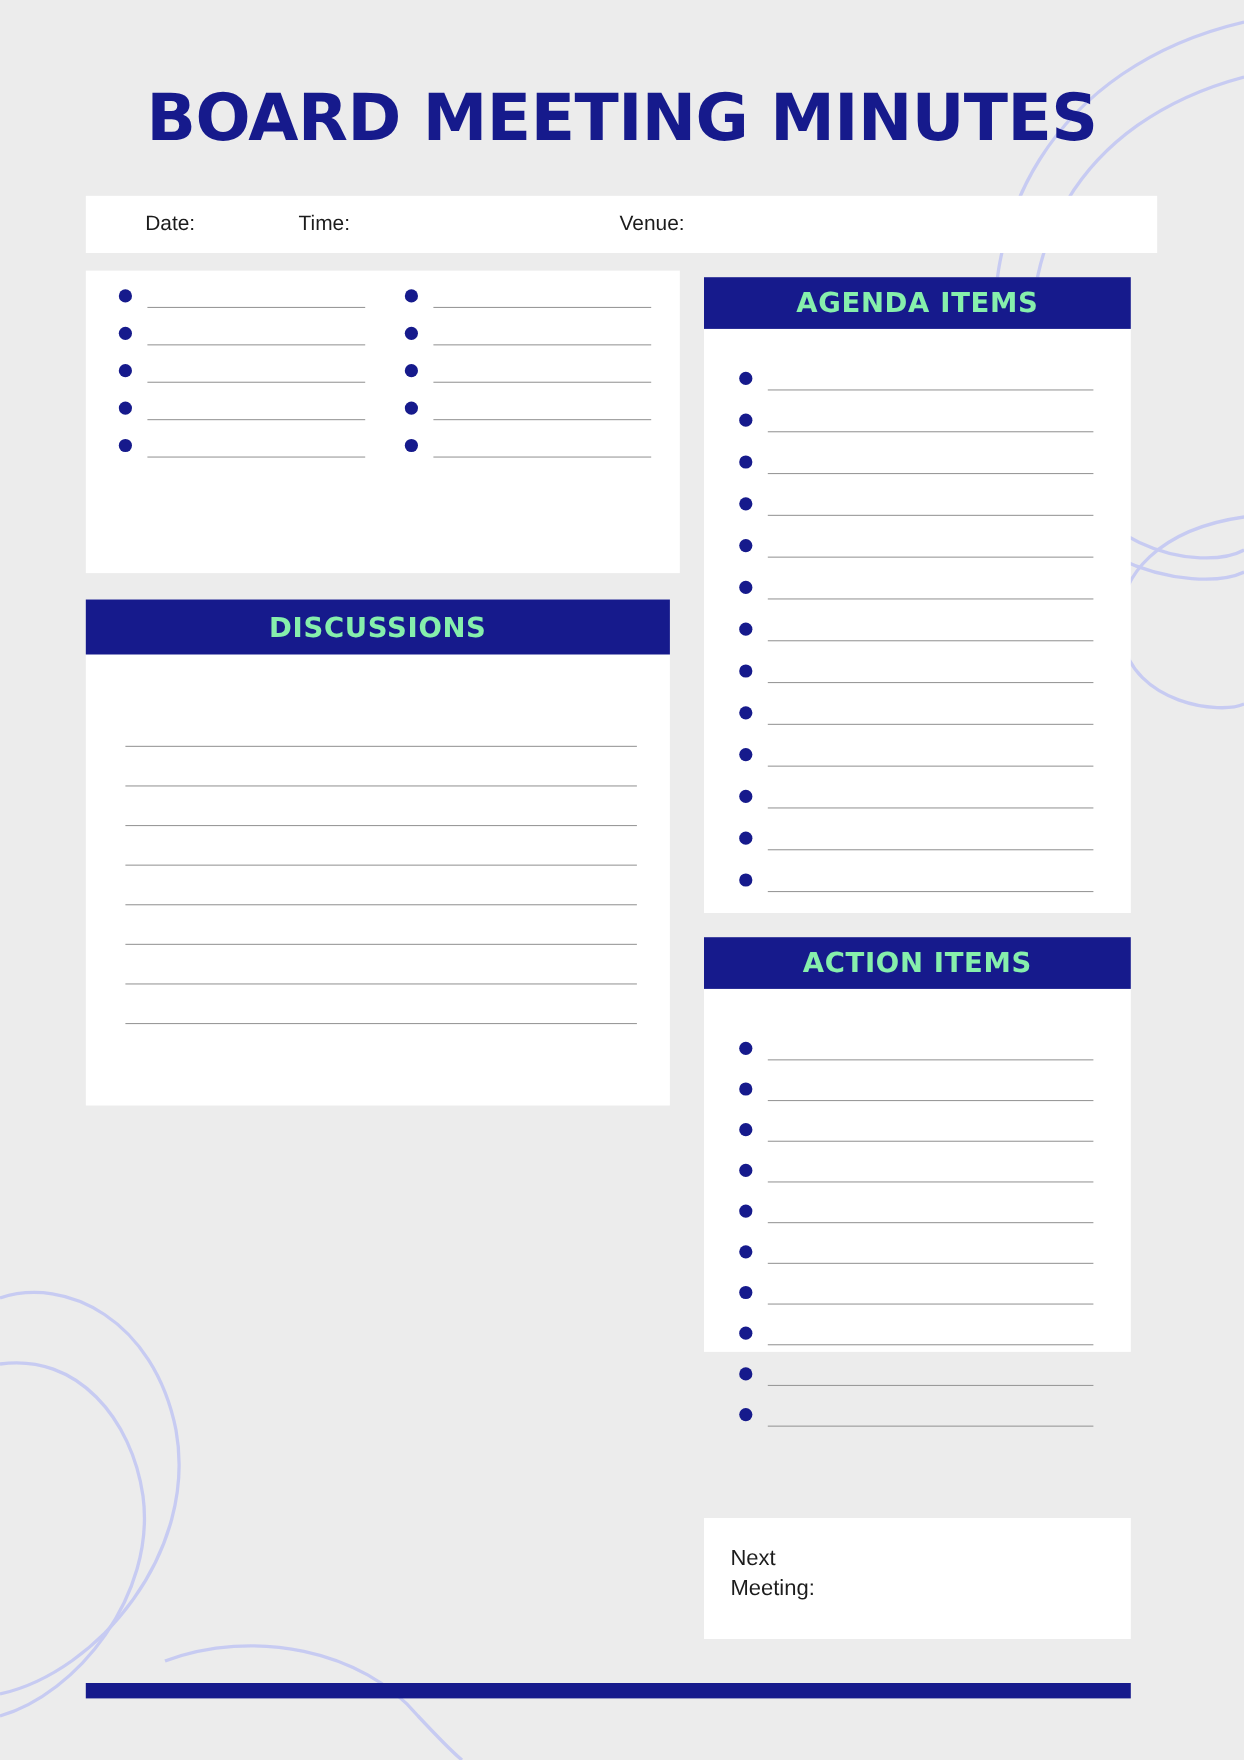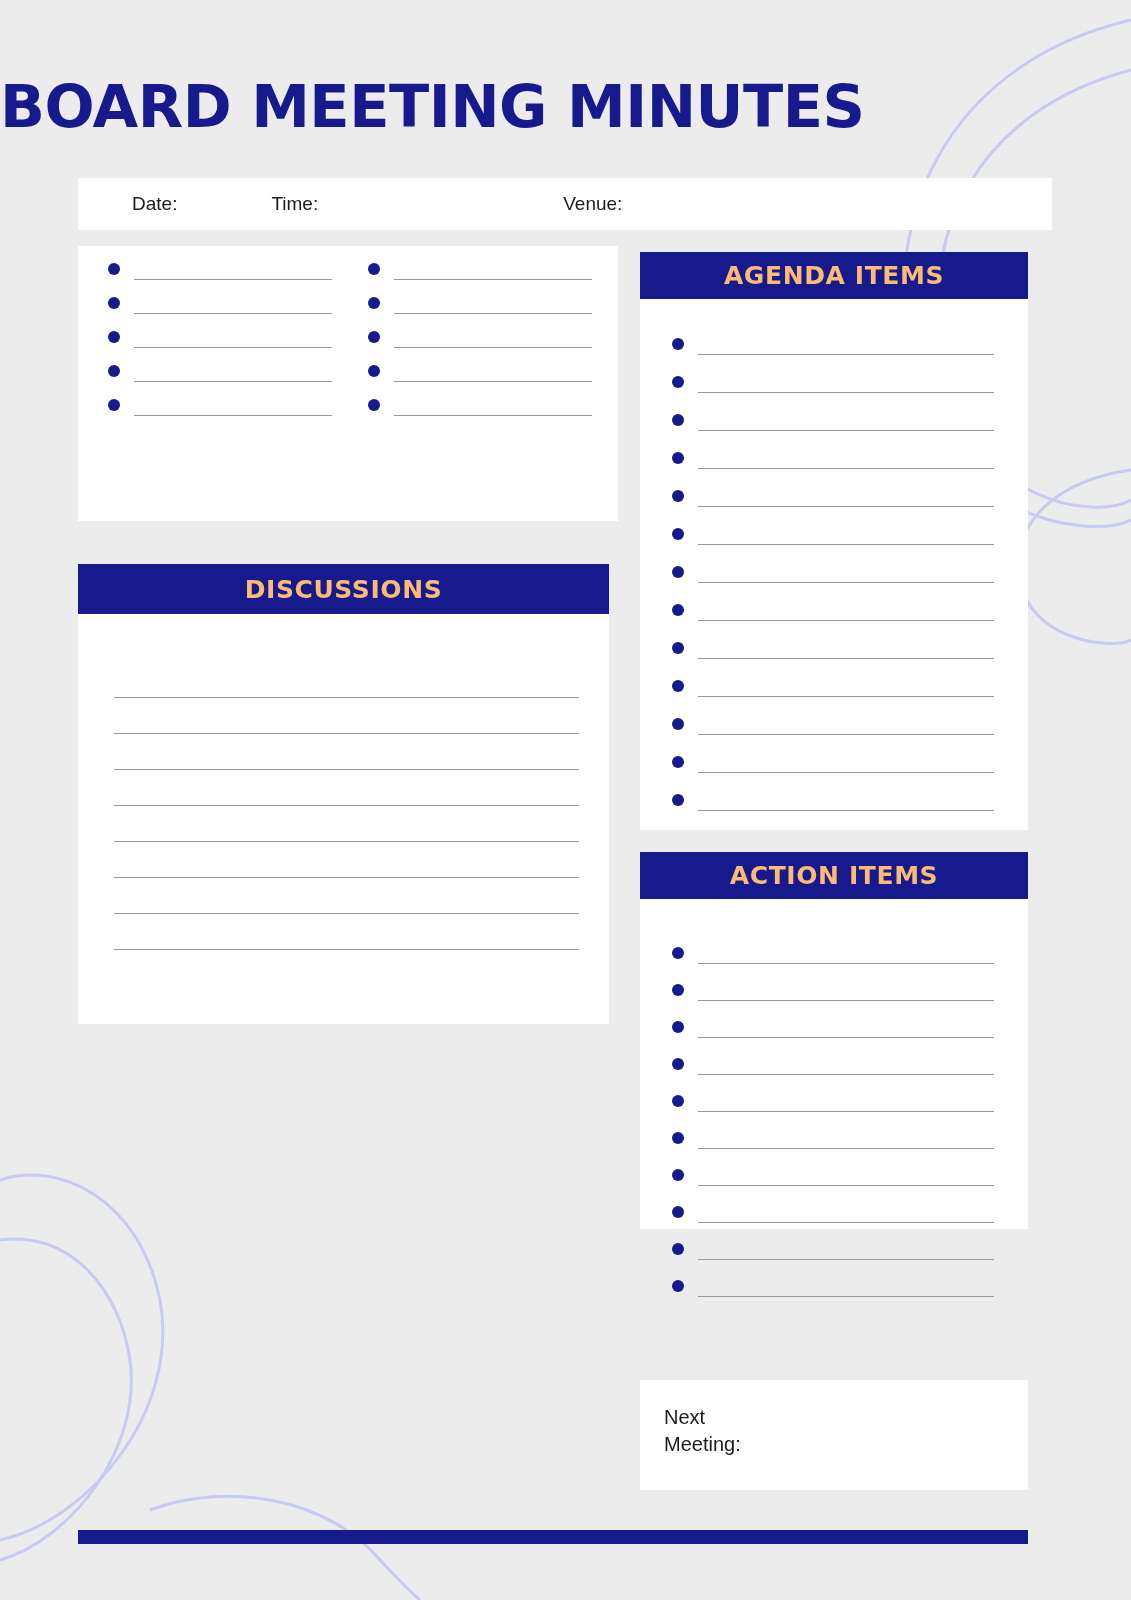--- a/index.html
+++ b/index.html
@@ -29,20 +29,21 @@
     inset: 0;
     width: 1131px;
     height: 1600px;
   }
 
   .title {
     position: absolute;
     top: 72px;
     left: 0;
     width: 1131px;
+    text-align: center;
     font-size: 59px;
     font-weight: bold;
     letter-spacing: -0.5px;
     color: #161a8c;
     font-family: "DejaVu Sans", sans-serif;
   }
 
   
   .meta-bar {
     position: absolute;
@@ -65,21 +66,21 @@
   .meta-venue { margin-left: 245px; }
 
   
   .panel {
     position: absolute;
     background: #ffffff;
     box-sizing: border-box;
   }
   .panel-header {
     background: #161a8c;
-    color: #fdba74;
+    color: #86efac;
     font-size: 25px;
     font-weight: bold;
     letter-spacing: 0.6px;
     text-align: center;
     font-family: "DejaVu Sans", sans-serif;
     display: flex;
     align-items: center;
     justify-content: center;
     box-sizing: border-box;
   }
@@ -137,21 +138,21 @@
   .attendees-cols {
     display: flex;
     padding: 0 26px 0 30px;
     gap: 36px;
   }
   .attendees-col { flex: 1 1 0; }
 
   
   #discussions-panel {
     left: 78px;
-    top: 564px;
+    top: 545px;
     width: 531px;
     height: 460px;
   }
   #discussions-panel .panel-header {
     width: 100%;
     height: 50px;
   }
   .lines-block {
     padding: 48px 30px 0 36px;
   }

